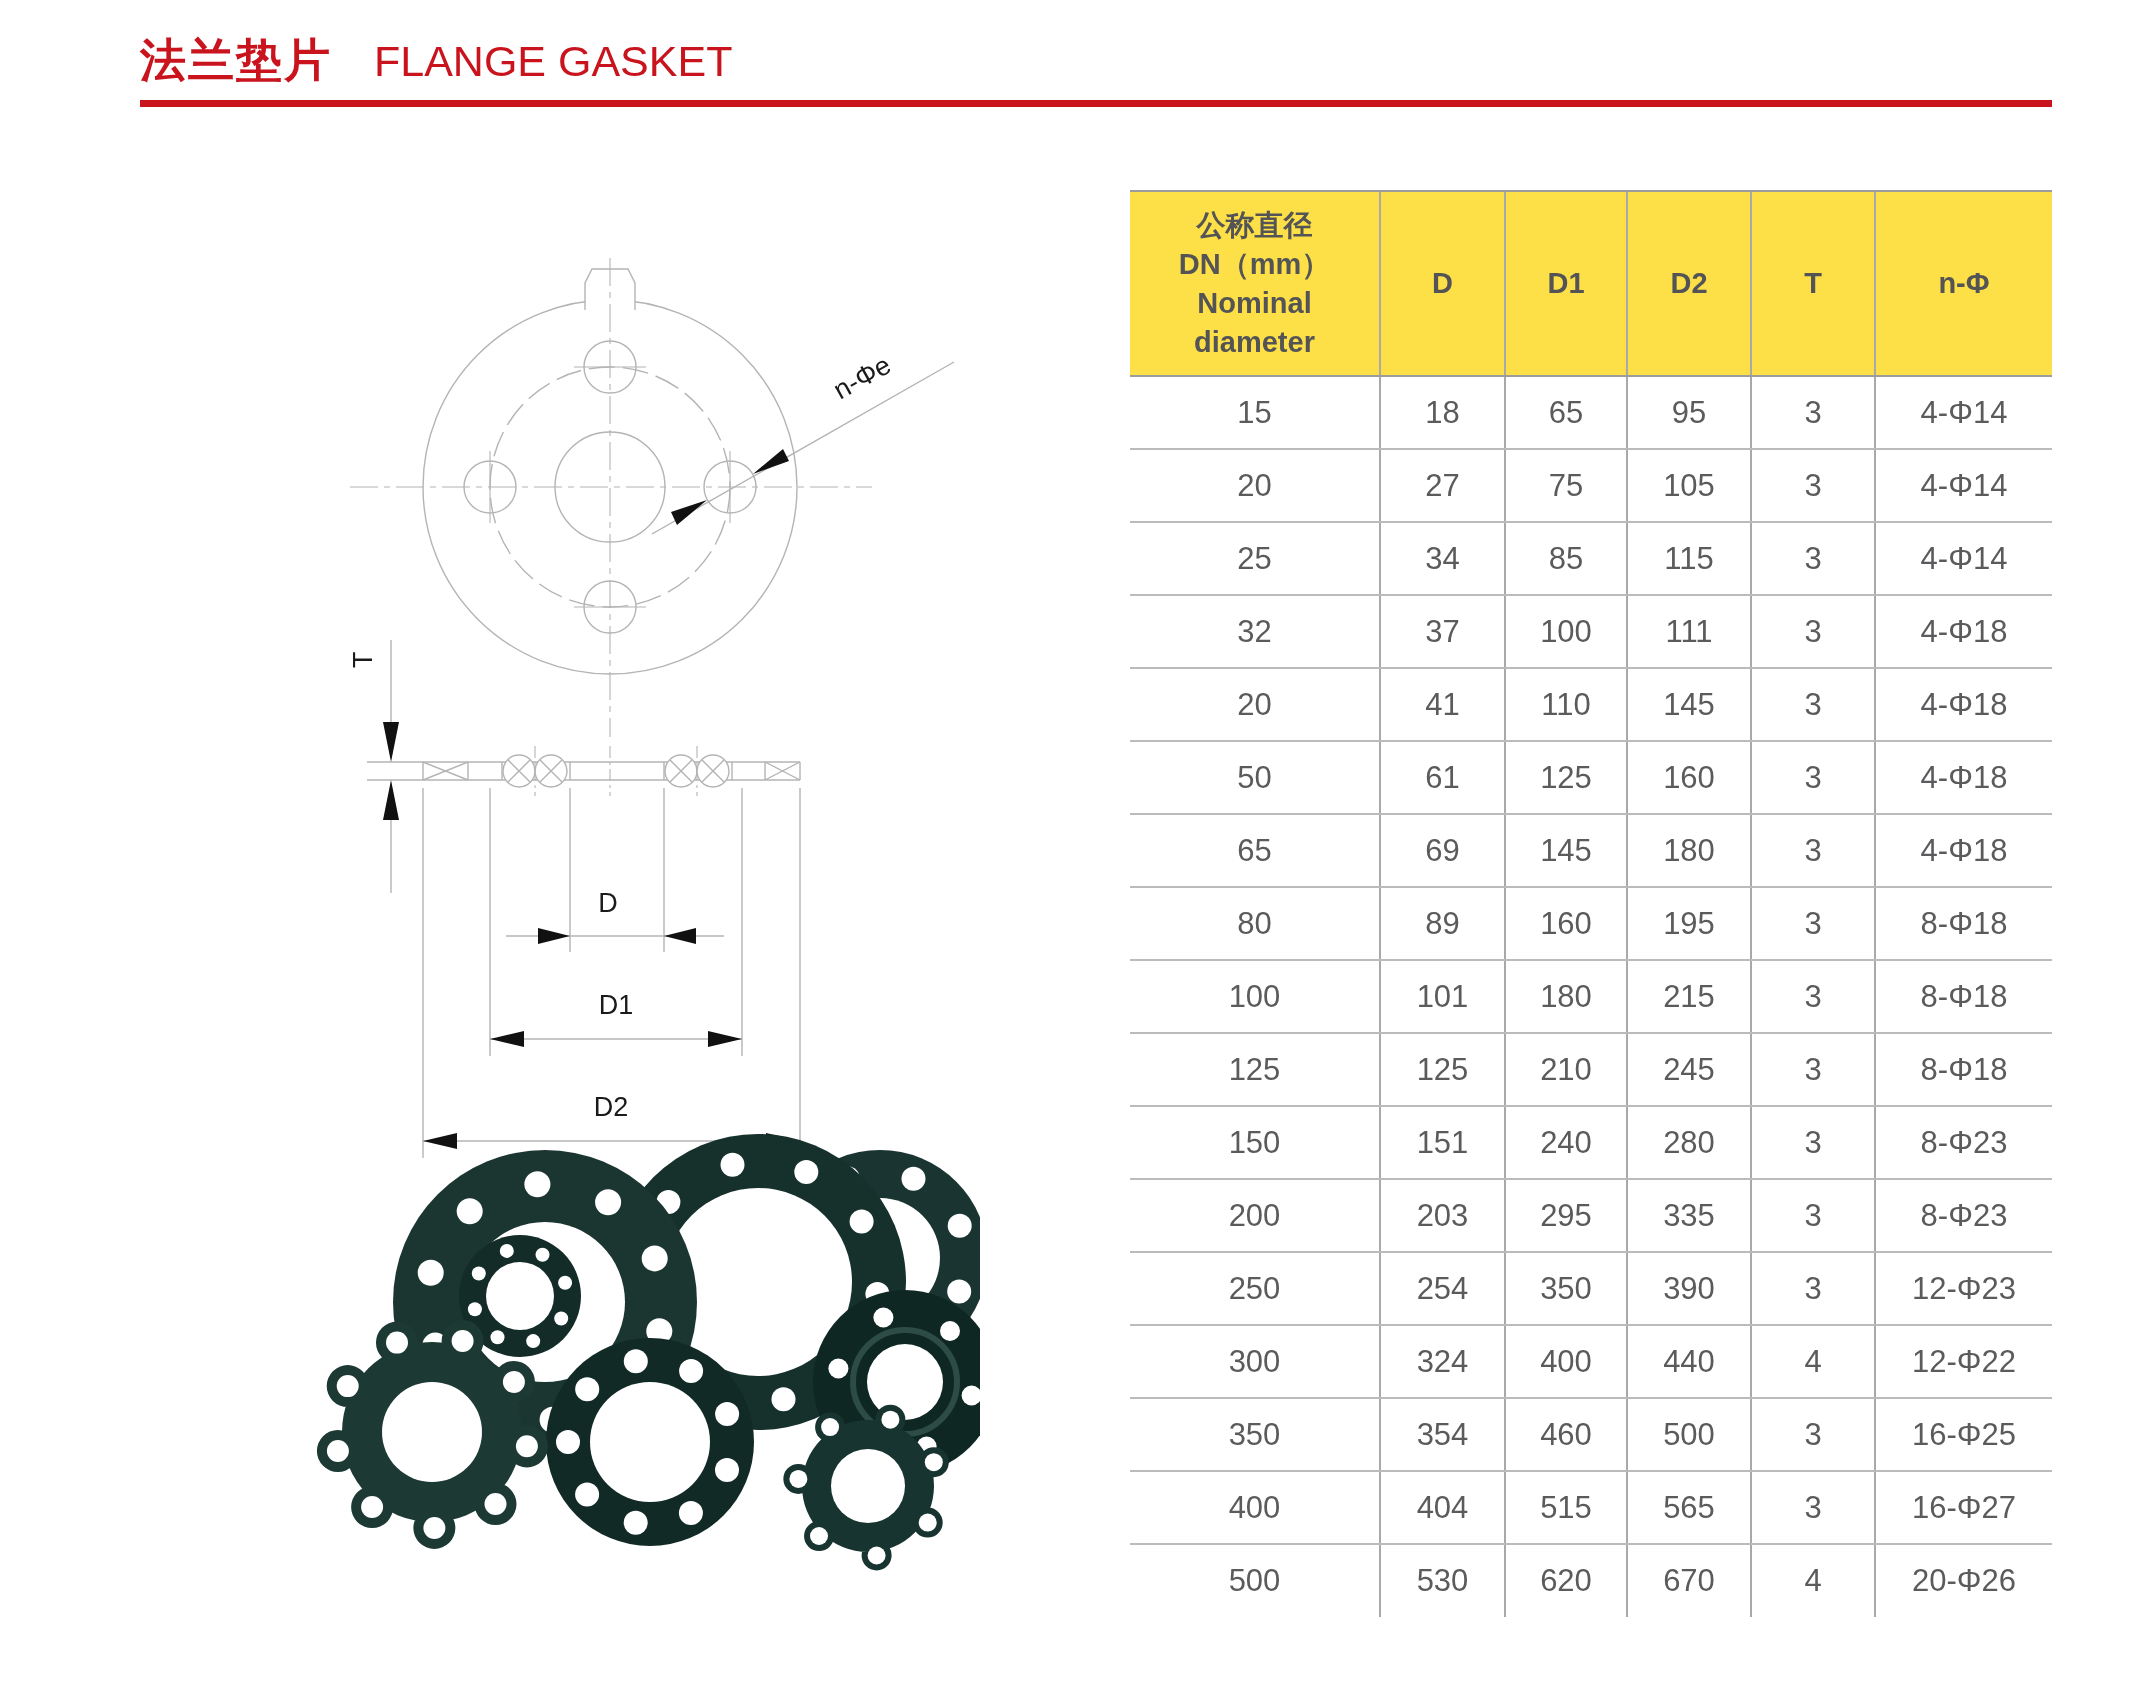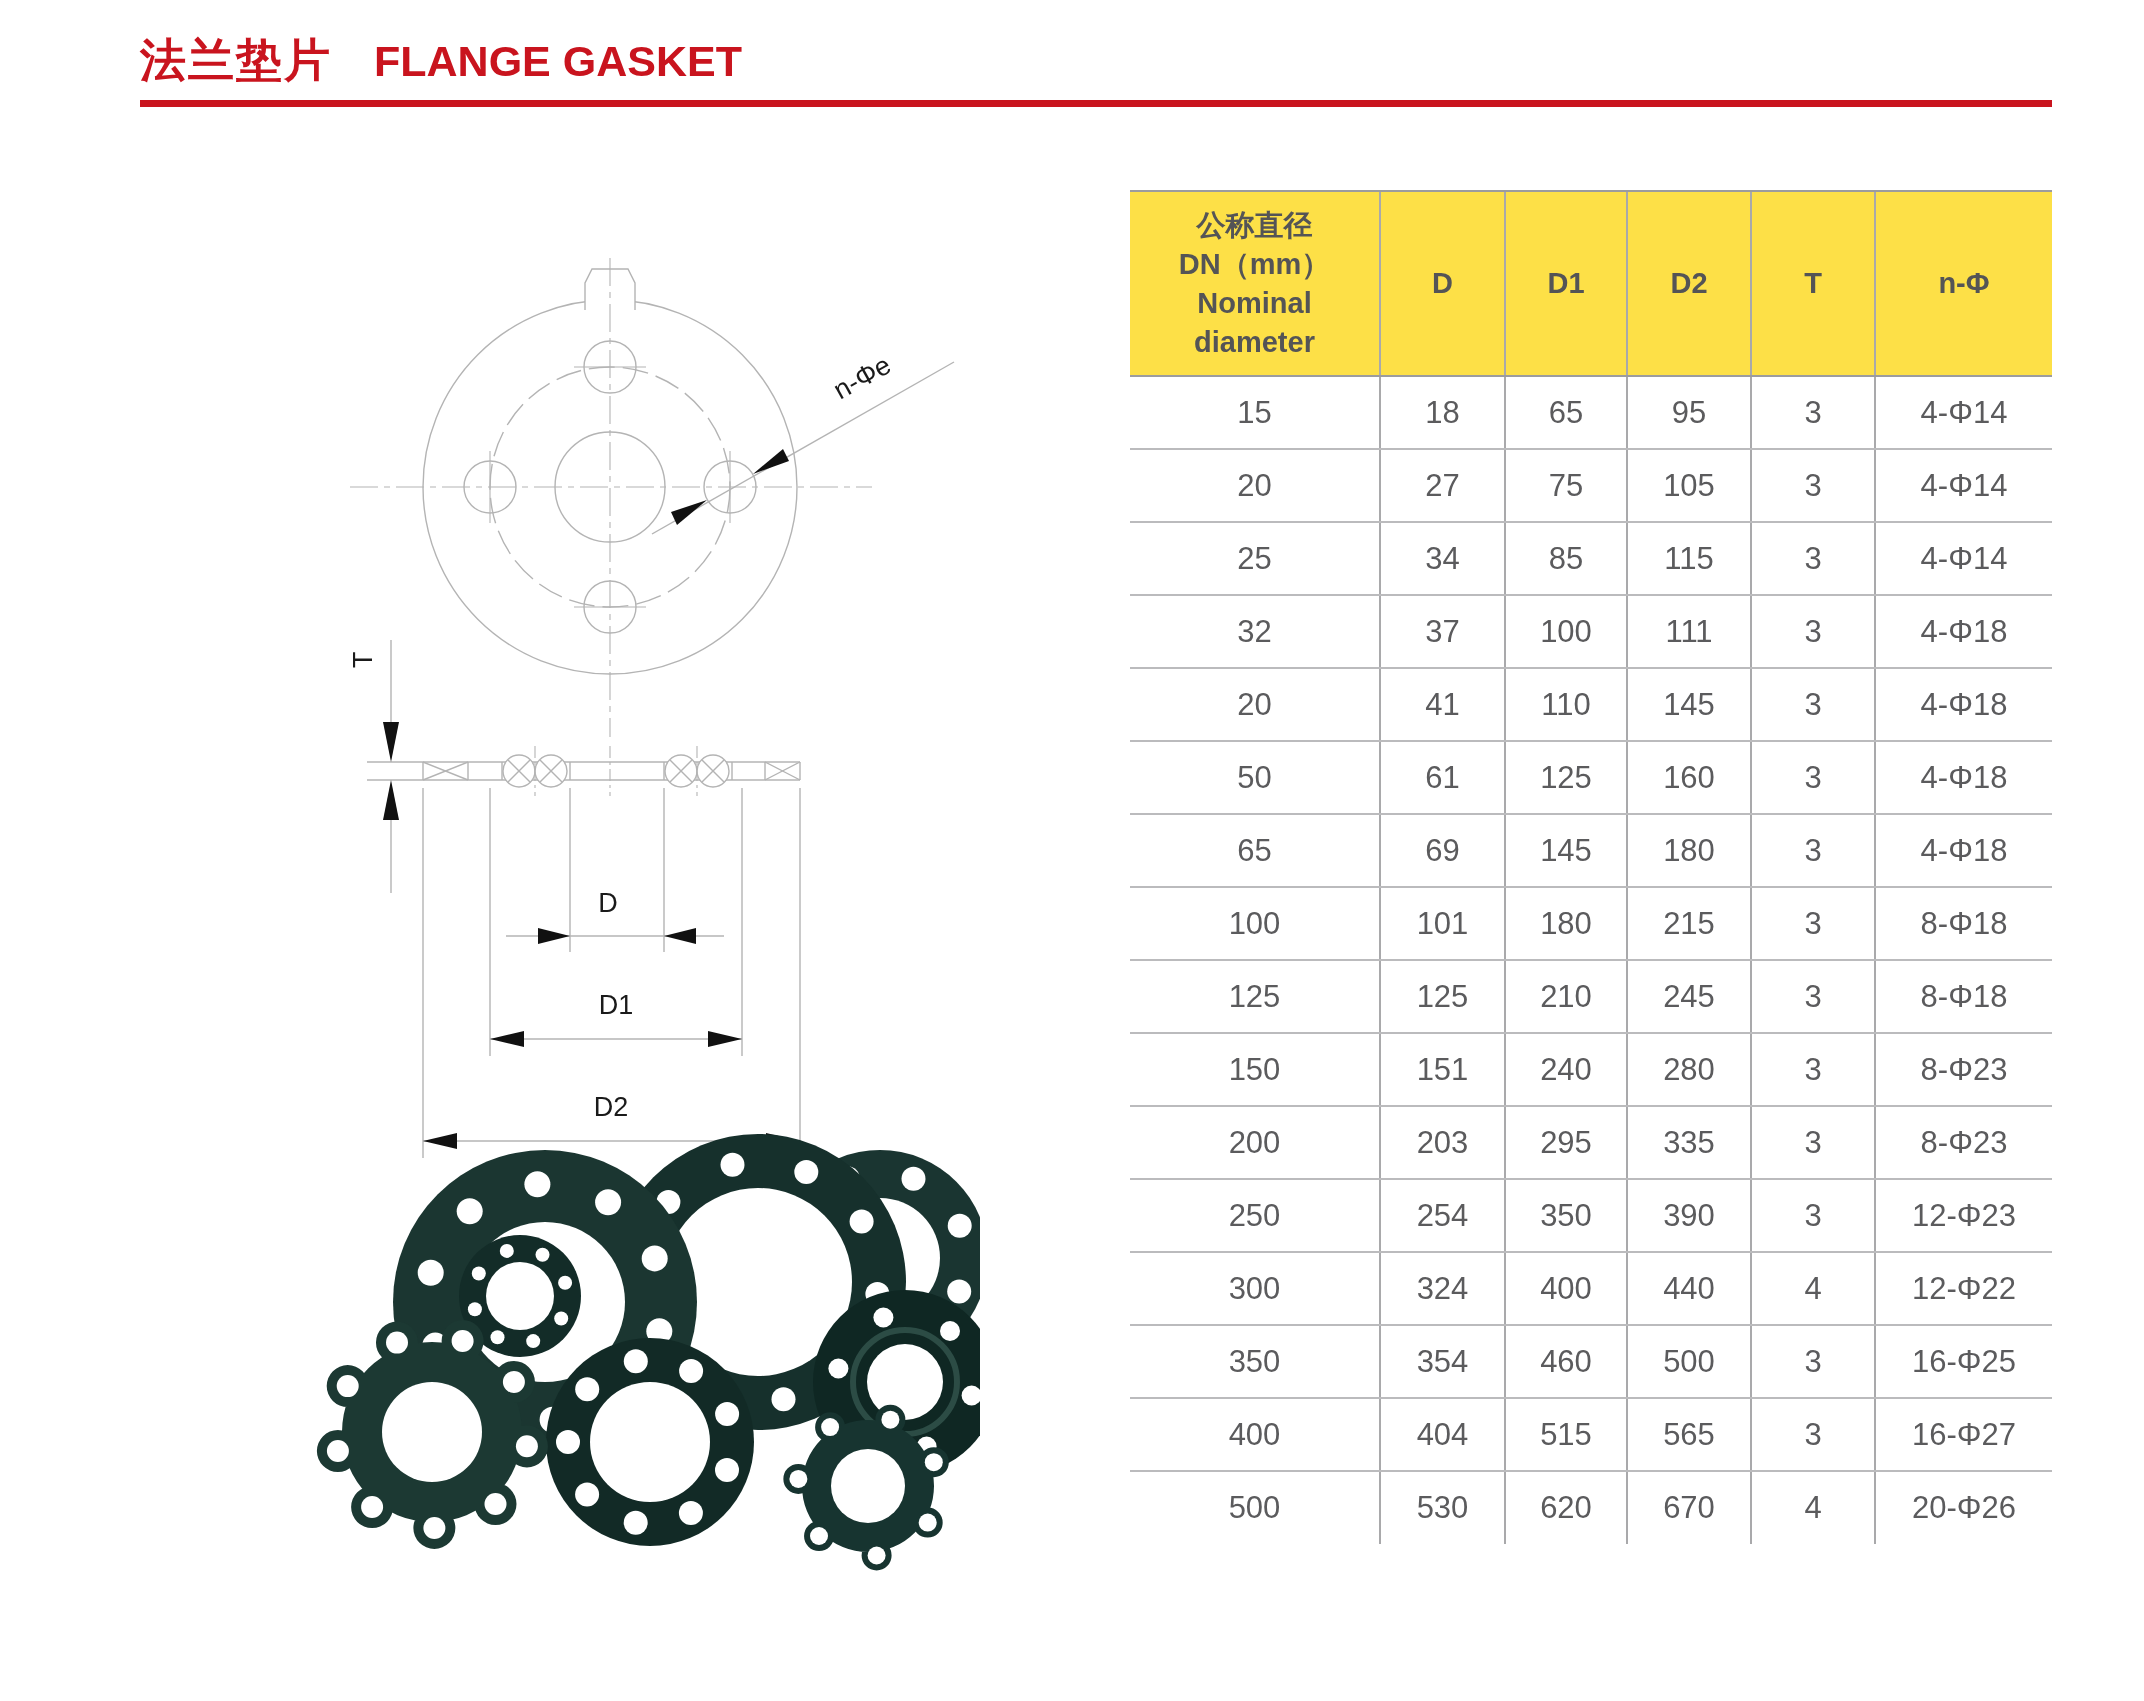--- a/index.html
+++ b/index.html
@@ -3,21 +3,21 @@
 <meta charset="utf-8">
 <style>
   * { margin:0; padding:0; box-sizing:border-box; }
   html,body { width:2144px; height:1701px; background:#ffffff; overflow:hidden;
               font-family:"Liberation Sans","DejaVu Sans",sans-serif; }
   .page { position:relative; width:2144px; height:1701px; background:#fff; }
 
   
   .title { position:absolute; left:140px; top:30px; white-space:nowrap; }
   .title .zh { font-size:46px; font-weight:bold; letter-spacing:2px; }
-  .title .en { font-size:43px; font-weight:bold; margin-left:42px; letter-spacing:0; }
+  .title .en { font-size:43px; font-weight:normal; margin-left:42px; letter-spacing:0; }
   .rule { position:absolute; left:140px; top:100px; width:1912px; height:7px; }
 
   
   .spec-table-wrap { position:absolute; left:1130px; top:190px; width:922px; }
   table.spec { border-collapse:collapse; table-layout:fixed; width:922px; }
   table.spec th {
     background:#fde047; color:#545456; font-weight:bold;
     font-size:29px; line-height:39px; height:185px; text-align:center; vertical-align:middle;
     border-top:2px solid #9c9c9e; border-bottom:2px solid #9c9c9e;
   }
@@ -328,20 +328,28 @@
           </tr>
           <tr>
             <td>65</td>
             <td>69</td>
             <td>145</td>
             <td>180</td>
             <td>3</td>
             <td>4-Φ18</td>
           </tr>
           <tr>
+            <td>80</td>
+            <td>89</td>
+            <td>160</td>
+            <td>195</td>
+            <td>3</td>
+            <td>8-Φ18</td>
+          </tr>
+          <tr>
             <td>100</td>
             <td>101</td>
             <td>180</td>
             <td>215</td>
             <td>3</td>
             <td>8-Φ18</td>
           </tr>
           <tr>
             <td>125</td>
             <td>125</td>

